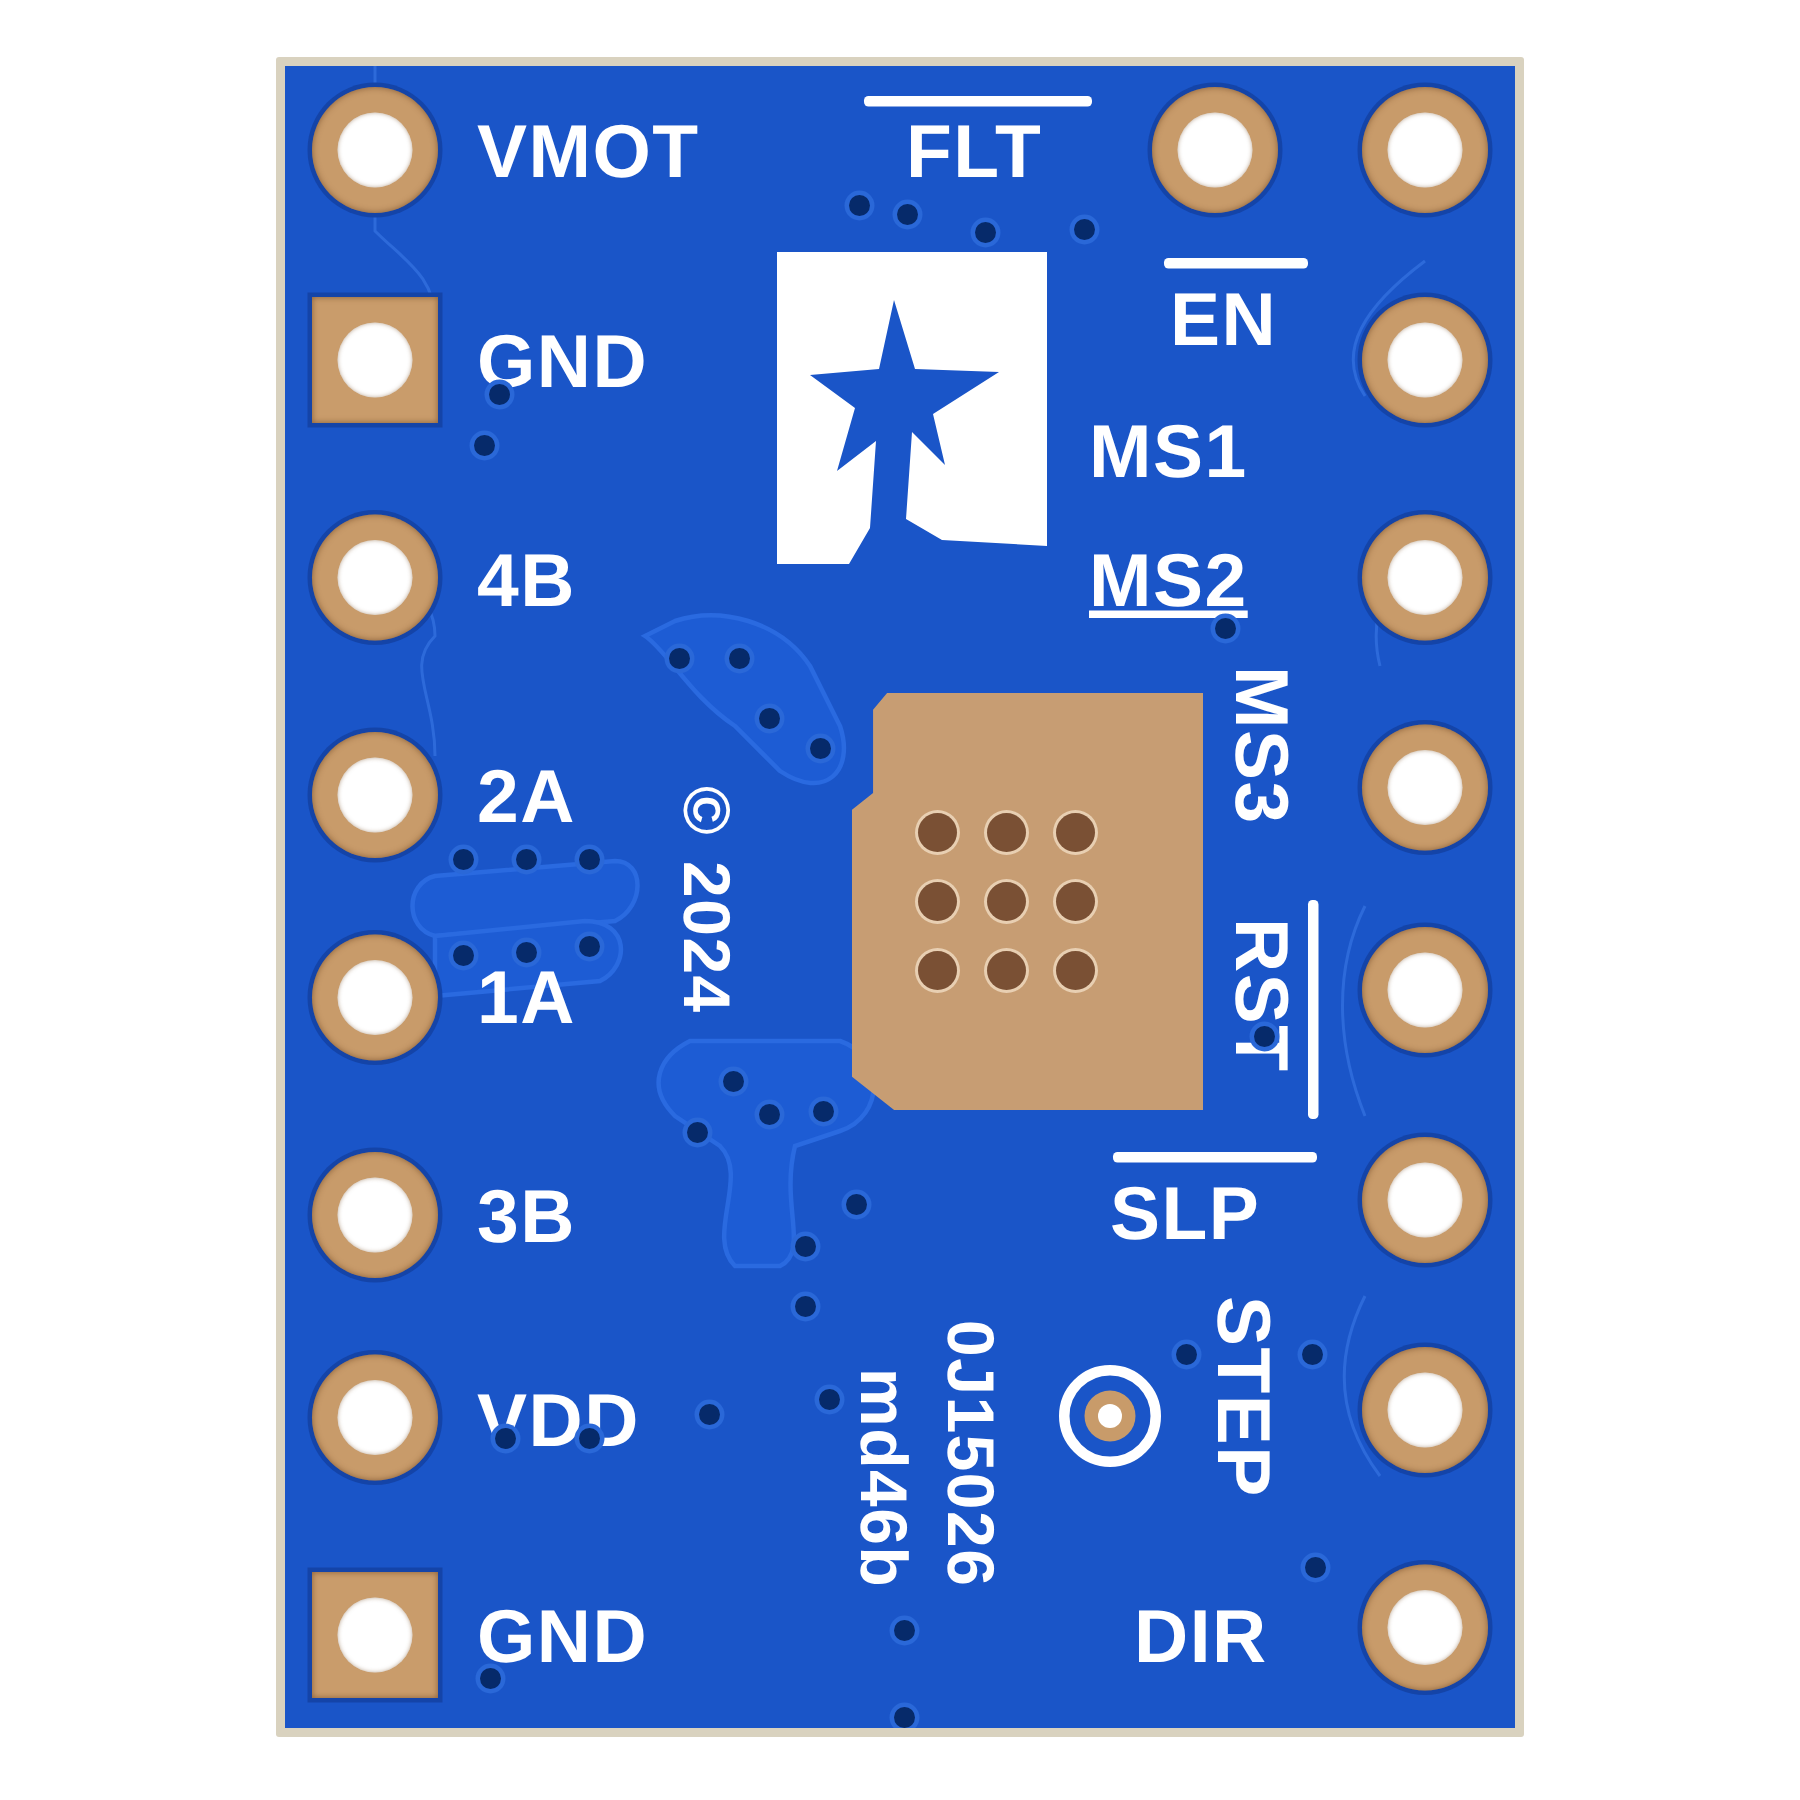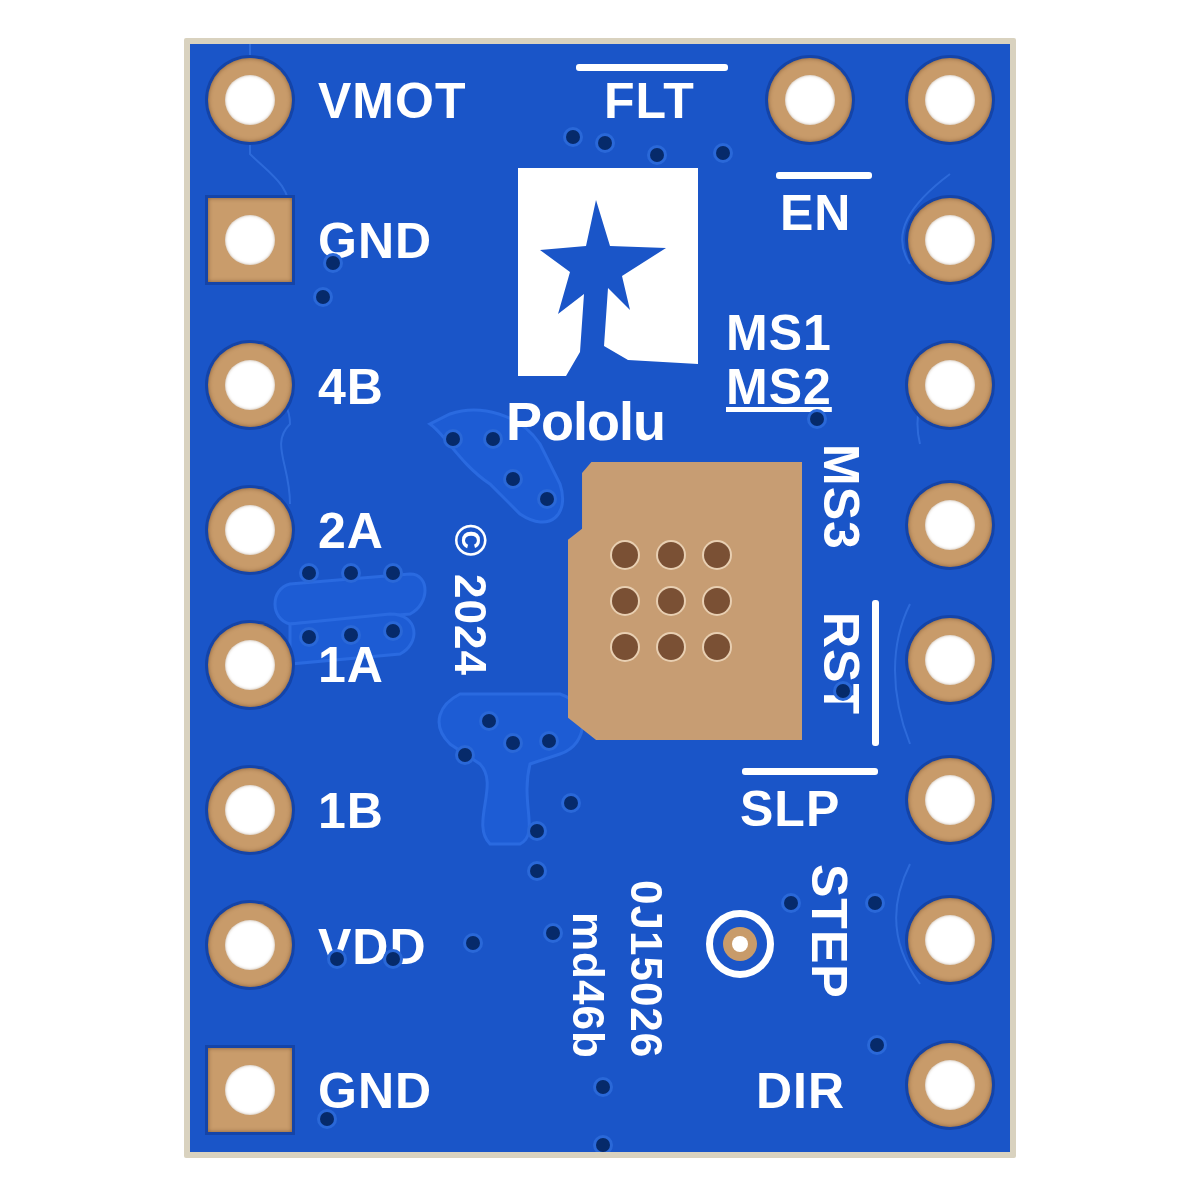--- a/index.html
+++ b/index.html
@@ -102,47 +102,46 @@
     </div>
   <div class="pin" style="left:718px; top:999px;">
       <div class="hole"></div>
     </div>
 
   <div class="label" style="left:128px; top:32px;">VMOT</div>
   <div class="label" style="left:128px; top:172px;">GND</div>
   <div class="label" style="left:128px; top:318px;">4B</div>
   <div class="label" style="left:128px; top:462px;">2A</div>
   <div class="label" style="left:128px; top:596px;">1A</div>
-  <div class="label" style="left:128px; top:742px;">1B</div>
+  <div class="label" style="left:128px; top:742px;">3B</div>
   <div class="label" style="left:128px; top:878px;">VDD</div>
   <div class="label" style="left:128px; top:1022px;">GND</div>
 
   <div class="overbar" style="left:386px; top:20px; width:152px;"></div>
   <div class="label" style="left:414px; top:32px;">FLT</div>
 
   <div class="overbar" style="left:586px; top:128px; width:96px;"></div>
   <div class="label" style="left:590px; top:144px;">EN</div>
-  <div class="label" style="left:536px; top:232px;margin-top:32px;">MS1</div>
+  <div class="label" style="left:536px; top:232px;">MS1</div>
   <div class="label" style="left:536px; top:318px;text-decoration:underline;">MS2</div>
 
   <div class="label vert" style="left:676px; top:400px;">MS3</div>
   <div class="label vert" style="left:676px; top:568px;">RST</div>
   <div class="overbar" style="left:682px; top:556px; width:7px; height:146px;"></div>
 
   <div class="overbar" style="left:552px; top:724px; width:136px;"></div>
   <div class="label" style="left:550px; top:740px;">SLP</div>
   <div class="label vert" style="left:664px; top:820px;">STEP</div>
   <div class="label" style="left:566px; top:1022px;">DIR</div>
 
   <div class="logo-box" style="left:328px; top:124px;">
     <svg width="180" height="208" viewBox="0 0 180 208">
       <path d="M78,32 L92,78 L148,80 L104,108 L112,142 L90,120 L86,178 L110,192 L180,196 L180,208 L48,208 L62,184 L66,126 L40,146 L52,104 L22,82 L68,78 Z" fill="#1a55c8"></path>
     </svg>
   </div>
-  <div class="label" style="left:316px; top:350px; font-size:54px; letter-spacing:-1px;">Pololu</div>
 
   <div class="label vert" style="left:302px; top:480px; font-size:44px;">©</div>
   <div class="label vert" style="left:302px; top:530px; font-size:44px;">2024</div>
 
   <div class="thermal" style="left:378px; top:418px;">
     <div class="tvia" style="left:44px; top:80px;"></div>
     <div class="tvia" style="left:90px; top:80px;"></div>
     <div class="tvia" style="left:136px; top:80px;"></div>
     <div class="tvia" style="left:44px; top:126px;"></div>
     <div class="tvia" style="left:90px; top:126px;"></div>

